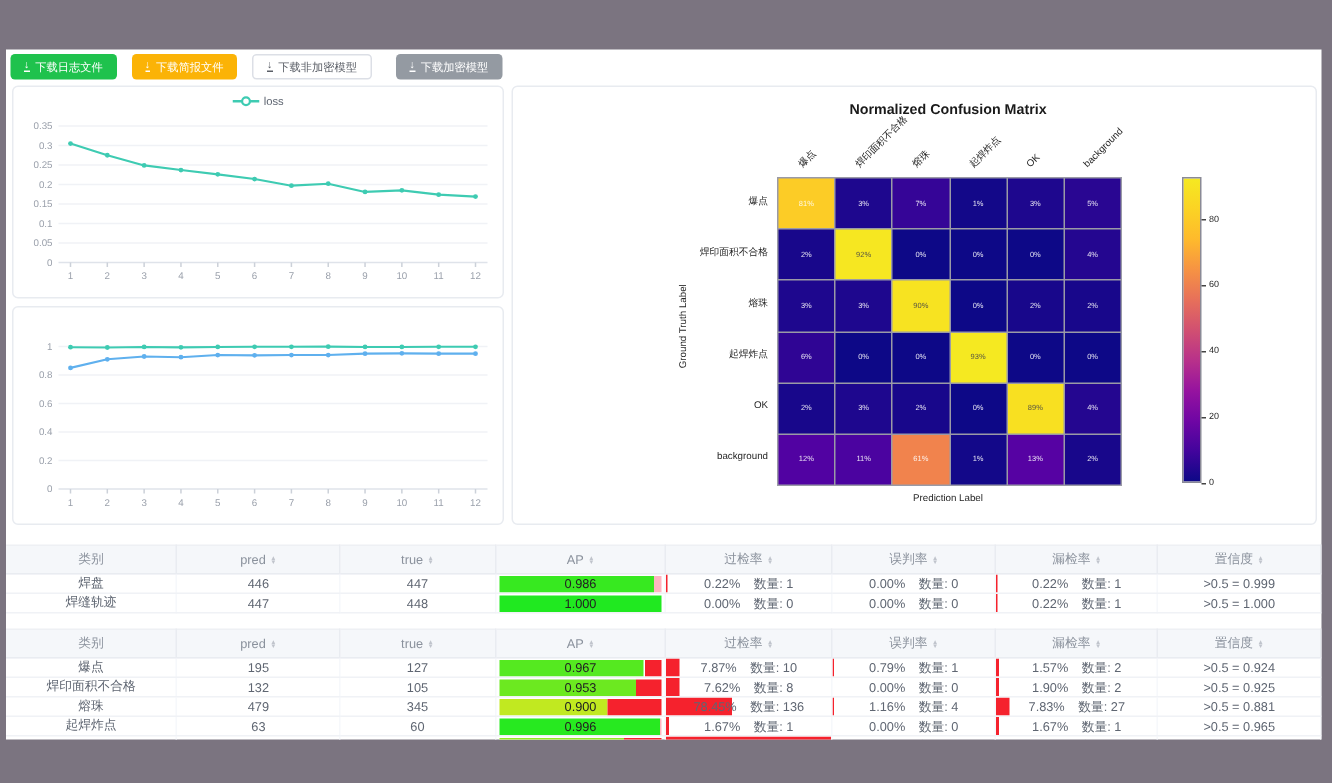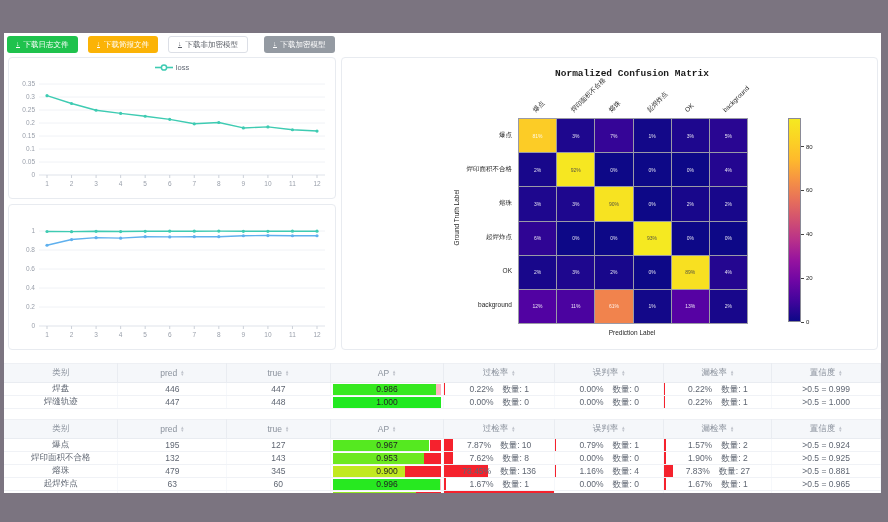--- a/index.html
+++ b/index.html
@@ -28,21 +28,21 @@
   
   .card{position:absolute;background:#fff;border:1px solid #e8ebf0;border-radius:4px;box-sizing:border-box;}
   #card-loss{left:4px;top:24px;width:328px;height:142px;text-align:right;}
   #card-map{left:4px;top:171px;width:328px;height:146px;}
   #card-matrix{left:337px;top:24px;width:537px;height:293px;}
   .legend{position:absolute;left:0;right:0;top:5px;display:flex;justify-content:center;gap:14px;align-items:center;}
   .legend-item{display:flex;align-items:center;gap:3px;font-size:7.5px;color:#5f6672;}
   .chart-svg{position:absolute;left:0;top:18px;}
   
   .cm-title{position:absolute;left:140px;top:10px;width:300px;text-align:center;
-    font-size:9.5px;font-weight:bold;color:#1a1a1a;font-family:Liberation Mono, monospace;}
+    font-size:9.5px;font-weight:bold;color:#1a1a1a;font-family:Liberation Sans, sans-serif;}
   .cm-grid{position:absolute;left:176px;top:60px;width:228px;height:204px;
     display:grid;grid-template-columns:repeat(6,1fr);grid-template-rows:repeat(6,1fr);
     gap:1px;background:#9a9aa6;border:1px solid #9a9aa6;box-sizing:content-box;}
   .cm-cell{display:flex;align-items:center;justify-content:center;font-size:5px;color:rgba(255,255,255,.88);}
   .cm-rowlabel{position:absolute;left:0;width:170px;height:34px;line-height:34px;
     text-align:right;font-size:6.5px;color:#262626;}
   .cm-collabel{position:absolute;font-size:6.5px;color:#262626;white-space:nowrap;
     transform:rotate(-45deg);transform-origin:0 100%;height:8px;line-height:8px;}
   .cm-ylabel{position:absolute;left:64px;top:156px;width:100px;text-align:center;
     font-size:6.5px;color:#262626;transform:rotate(-90deg);transform-origin:center;}
@@ -581,21 +581,21 @@
                   <span>1.57%</span>
                   <span>数量: 2</span>
                 </span>
               </div>
             </td>
             <td>&gt;0.5 = 0.924</td>
           </tr>
           <tr>
             <td>焊印面积不合格</td>
             <td>132</td>
-            <td>143</td>
+            <td>105</td>
             <td>
               <div class="ap-cell">
                 <div class="ap-fill" style="width: 84.3333%; background: rgb(108, 233, 32);"></div>
                 <div class="ap-rest" style="width: 15.6667%; background: rgb(245, 34, 45);"></div>
                 <span class="ap-num">0.953</span>
               </div>
             </td>
             <td>
               <div class="rate-cell">
                 <div class="rate-bar" style="width: 7.62%; min-width: 1px;"></div>

